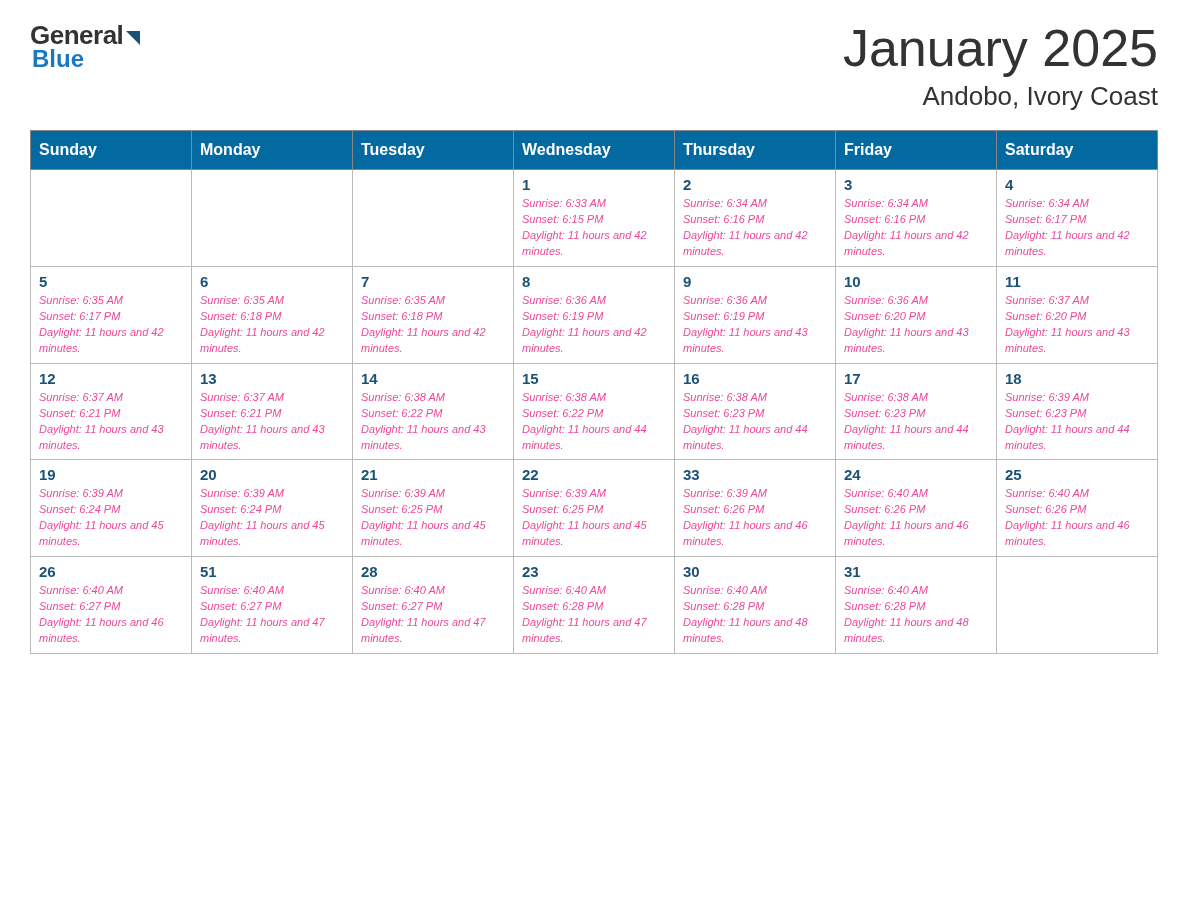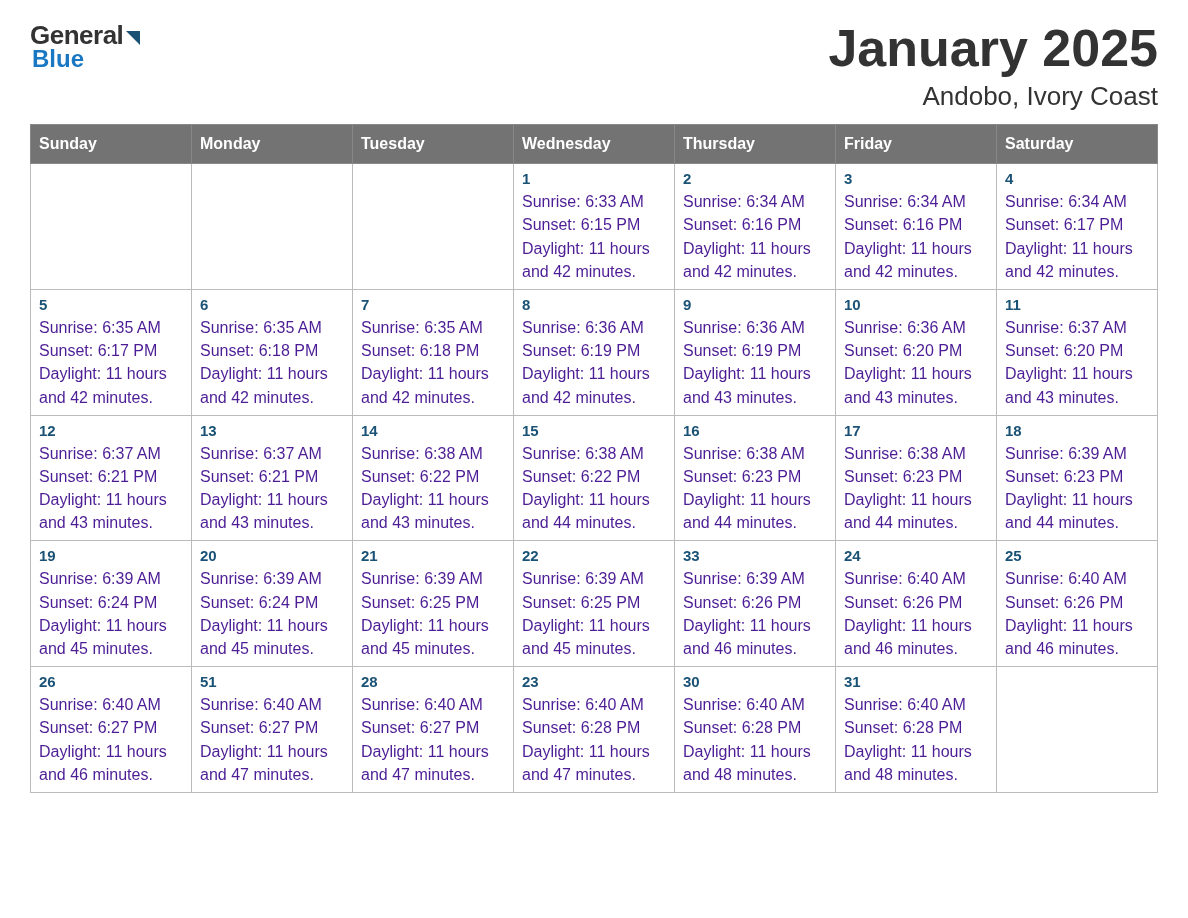--- a/index.html
+++ b/index.html
@@ -8,21 +8,21 @@
       background: #fff;
       color: #333;
       width: 1188px;
       min-height: 918px;
       padding: 20px 30px 30px 30px;
     }
     .header {
       display: flex;
       justify-content: space-between;
       align-items: flex-start;
-      margin-bottom: 12px;
+      margin-bottom: 18px;
     }
     .logo {
       display: flex;
       flex-direction: column;
       align-items: flex-start;
     }
     .logo-top {
       display: flex;
       align-items: center;
     }
@@ -45,36 +45,36 @@
       font-weight: bold;
       color: #1a78c2;
       margin-top: -6px;
       padding-left: 2px;
     }
     .title-area {
       text-align: right;
     }
     .month-title {
       font-size: 52px;
-      font-weight: bold;
+      font-weight: normal;
       color: #333;
       line-height: 1.1;
     }
     .subtitle {
       font-size: 26px;
       color: #333;
       margin-top: 4px;
     }
     .calendar {
       width: 100%;
       border-collapse: collapse;
       border: 1px solid #aaa;
     }
     .calendar thead th {
-      background: #737373;
+      background: #0369a1;
       color: #fff;
       font-size: 16px;
       font-weight: bold;
       padding: 10px 8px;
       text-align: left;
       border: 1px solid #888;
     }
     .calendar tbody td {
       vertical-align: top;
       border: 1px solid #bbb;
@@ -82,23 +82,24 @@
       width: 14.28%;
       min-height: 100px;
     }
     .day-num {
       font-size: 15px;
       font-weight: bold;
       color: #1a5276;
       margin-bottom: 3px;
     }
     .day-info {
-      font-size: 16px;
-      color: #4c1d95;
+      font-size: 11px;
+      color: #ec4899;
       line-height: 1.45;
+      font-style: italic;
     }
     .empty-cell {
       background: #fff;
     }
     tbody tr:nth-child(odd) td {
       background: #fff;
     }
     tbody tr:nth-child(even) td {
       background: #fff;
     }

